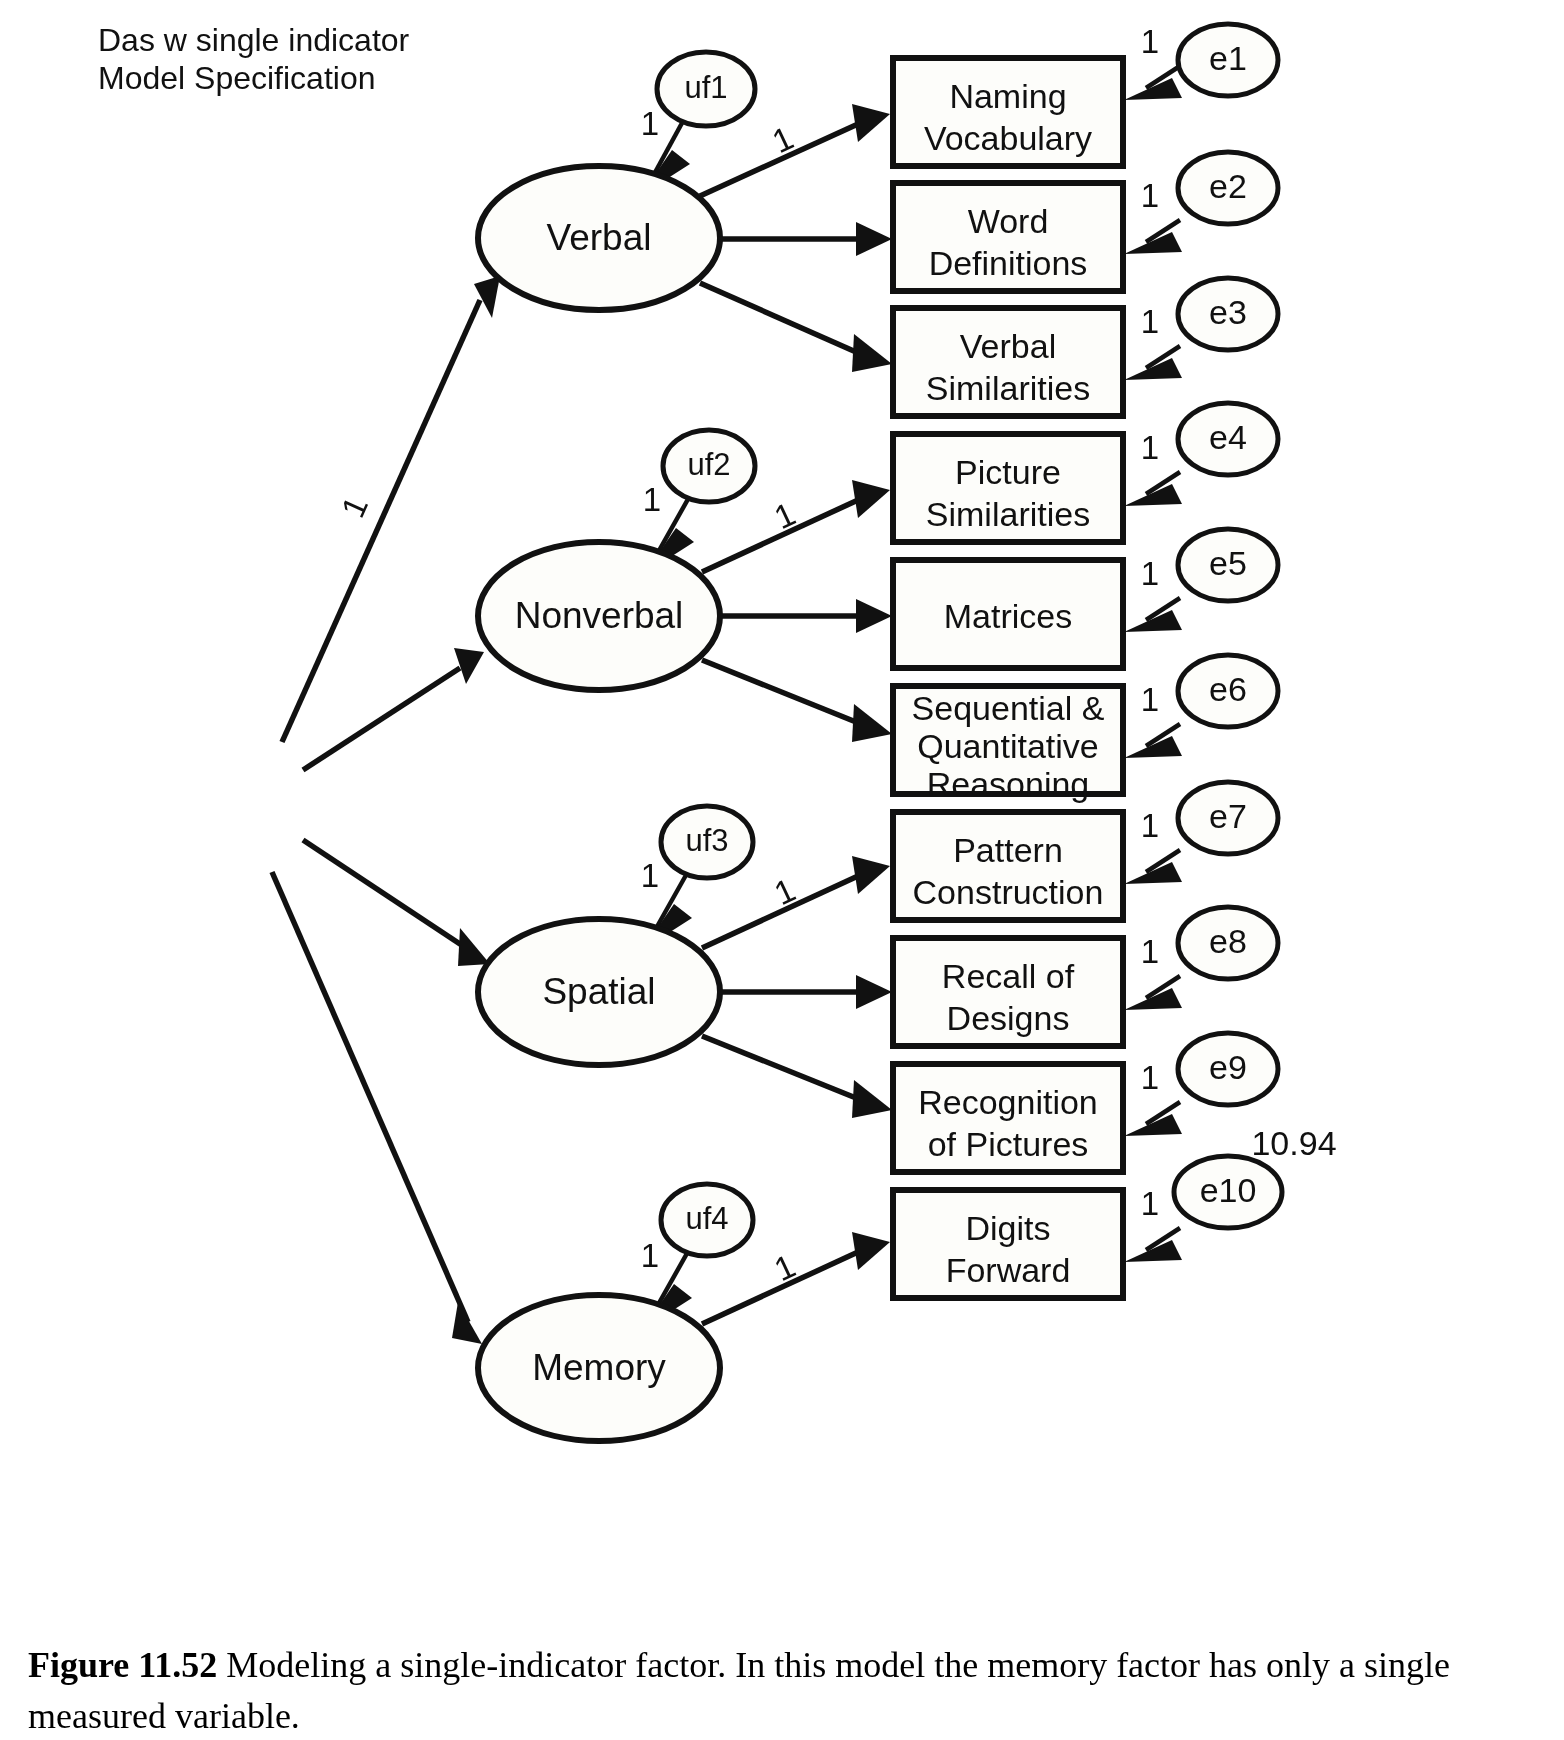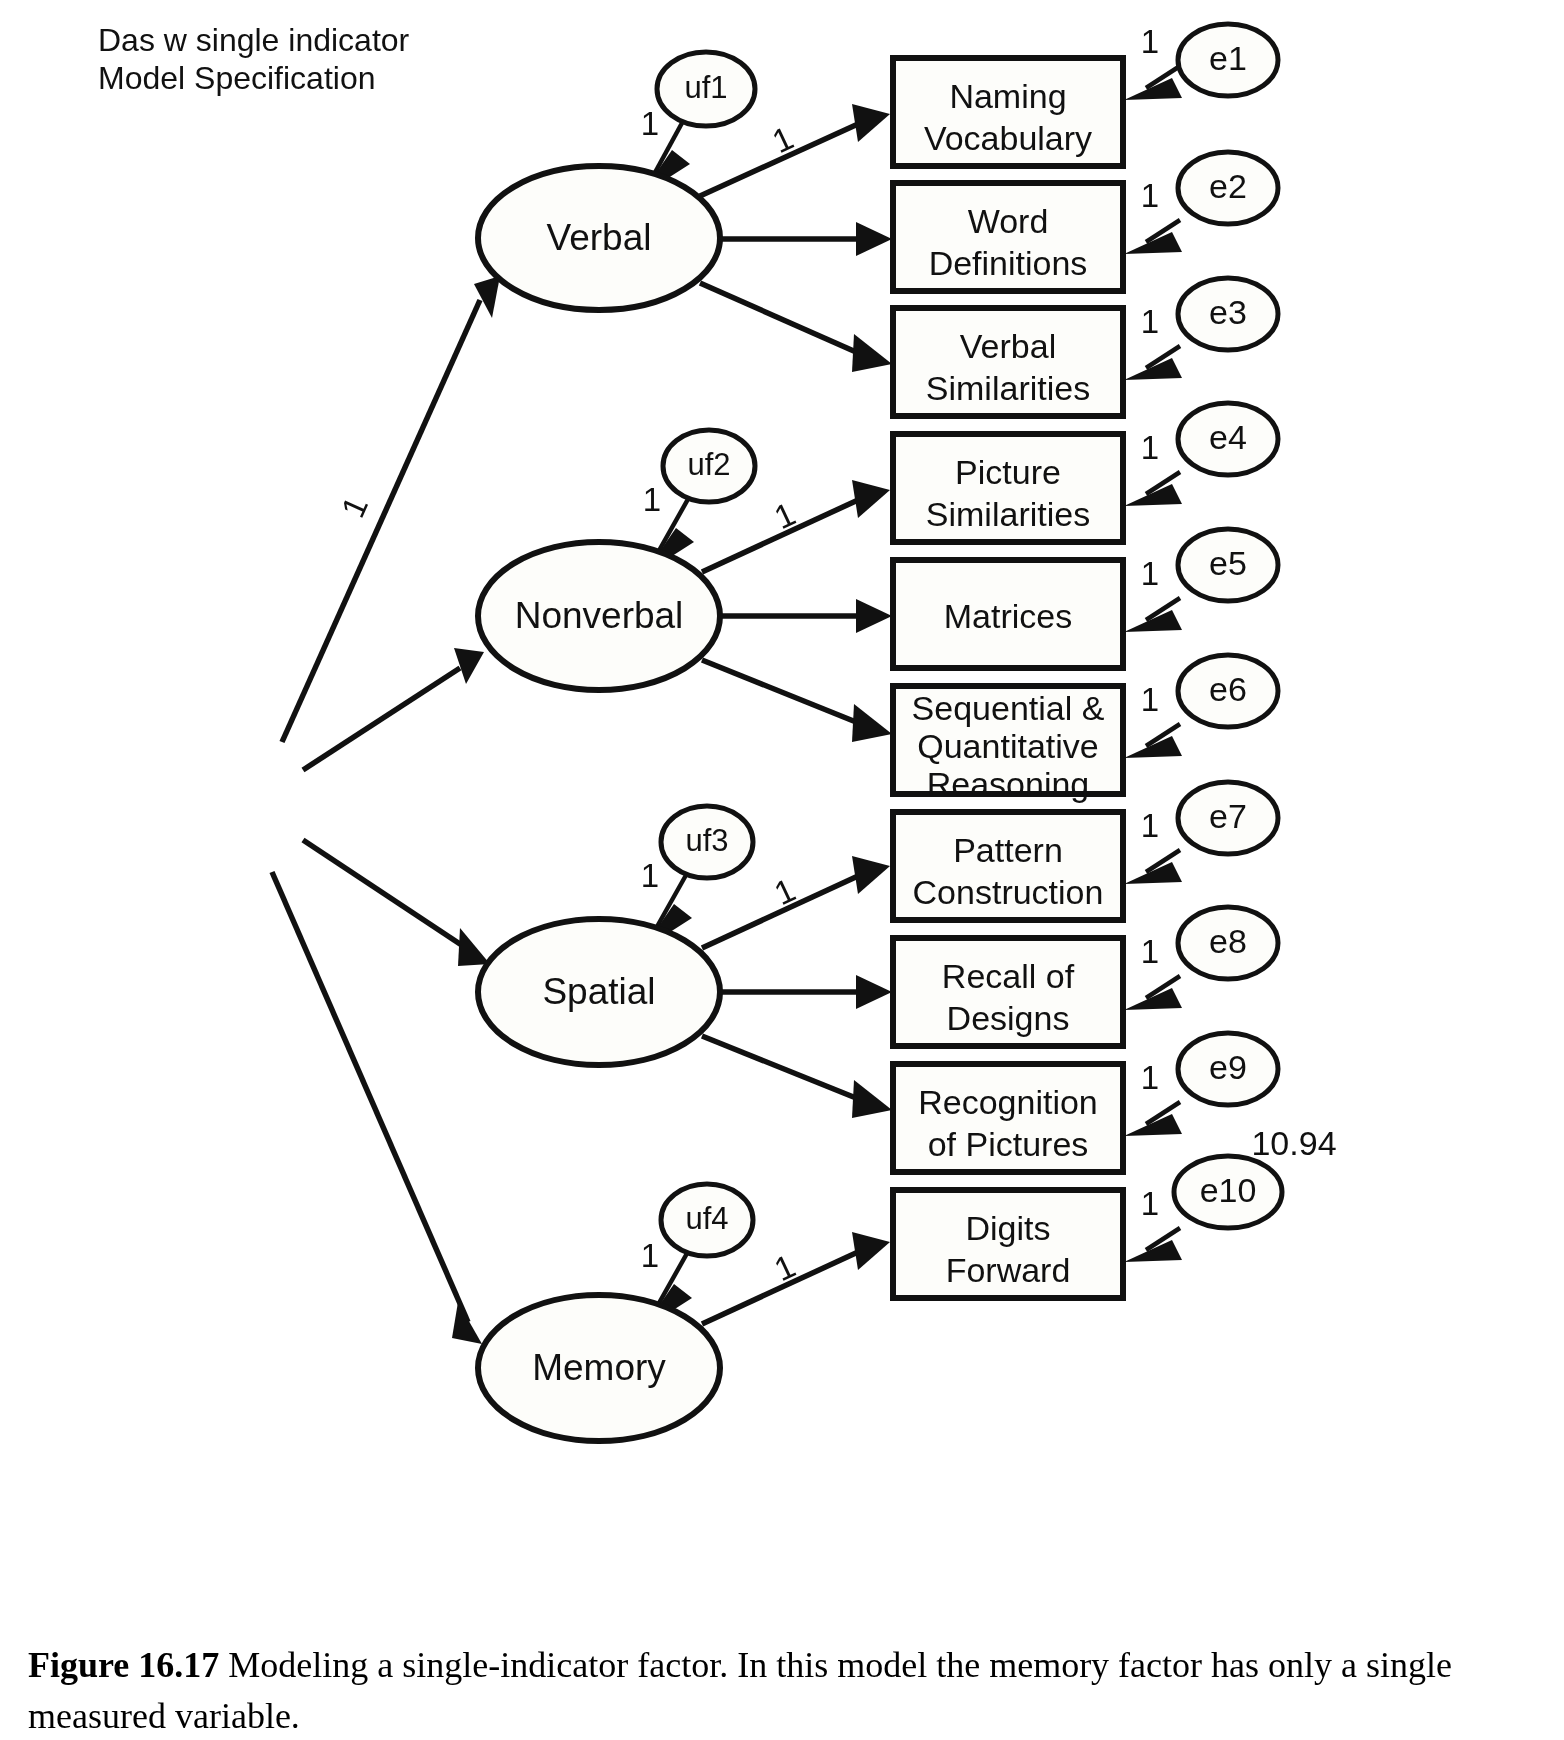--- a/index.html
+++ b/index.html
@@ -274,17 +274,17 @@
     <text class="t-one" x="1150" y="1206">1</text>
   </g>
   <ellipse class="node-ellipse small" cx="1228" cy="1192" rx="54" ry="36"></ellipse>
   <text class="t-err" x="1228" y="1193">e10</text>
 
   <text class="t-val" x="1294" y="1146">10.94</text>
 
 </svg>
 
 <div id="caption">
-  <span class="figlabel">Figure 16.17</span>
+  <span class="figlabel">Figure 11.52</span>
   <span>Modeling a single-indicator factor. In this model the memory factor has only a single measured variable.</span>
 </div>
 
 </div>
 
 </body></html>

